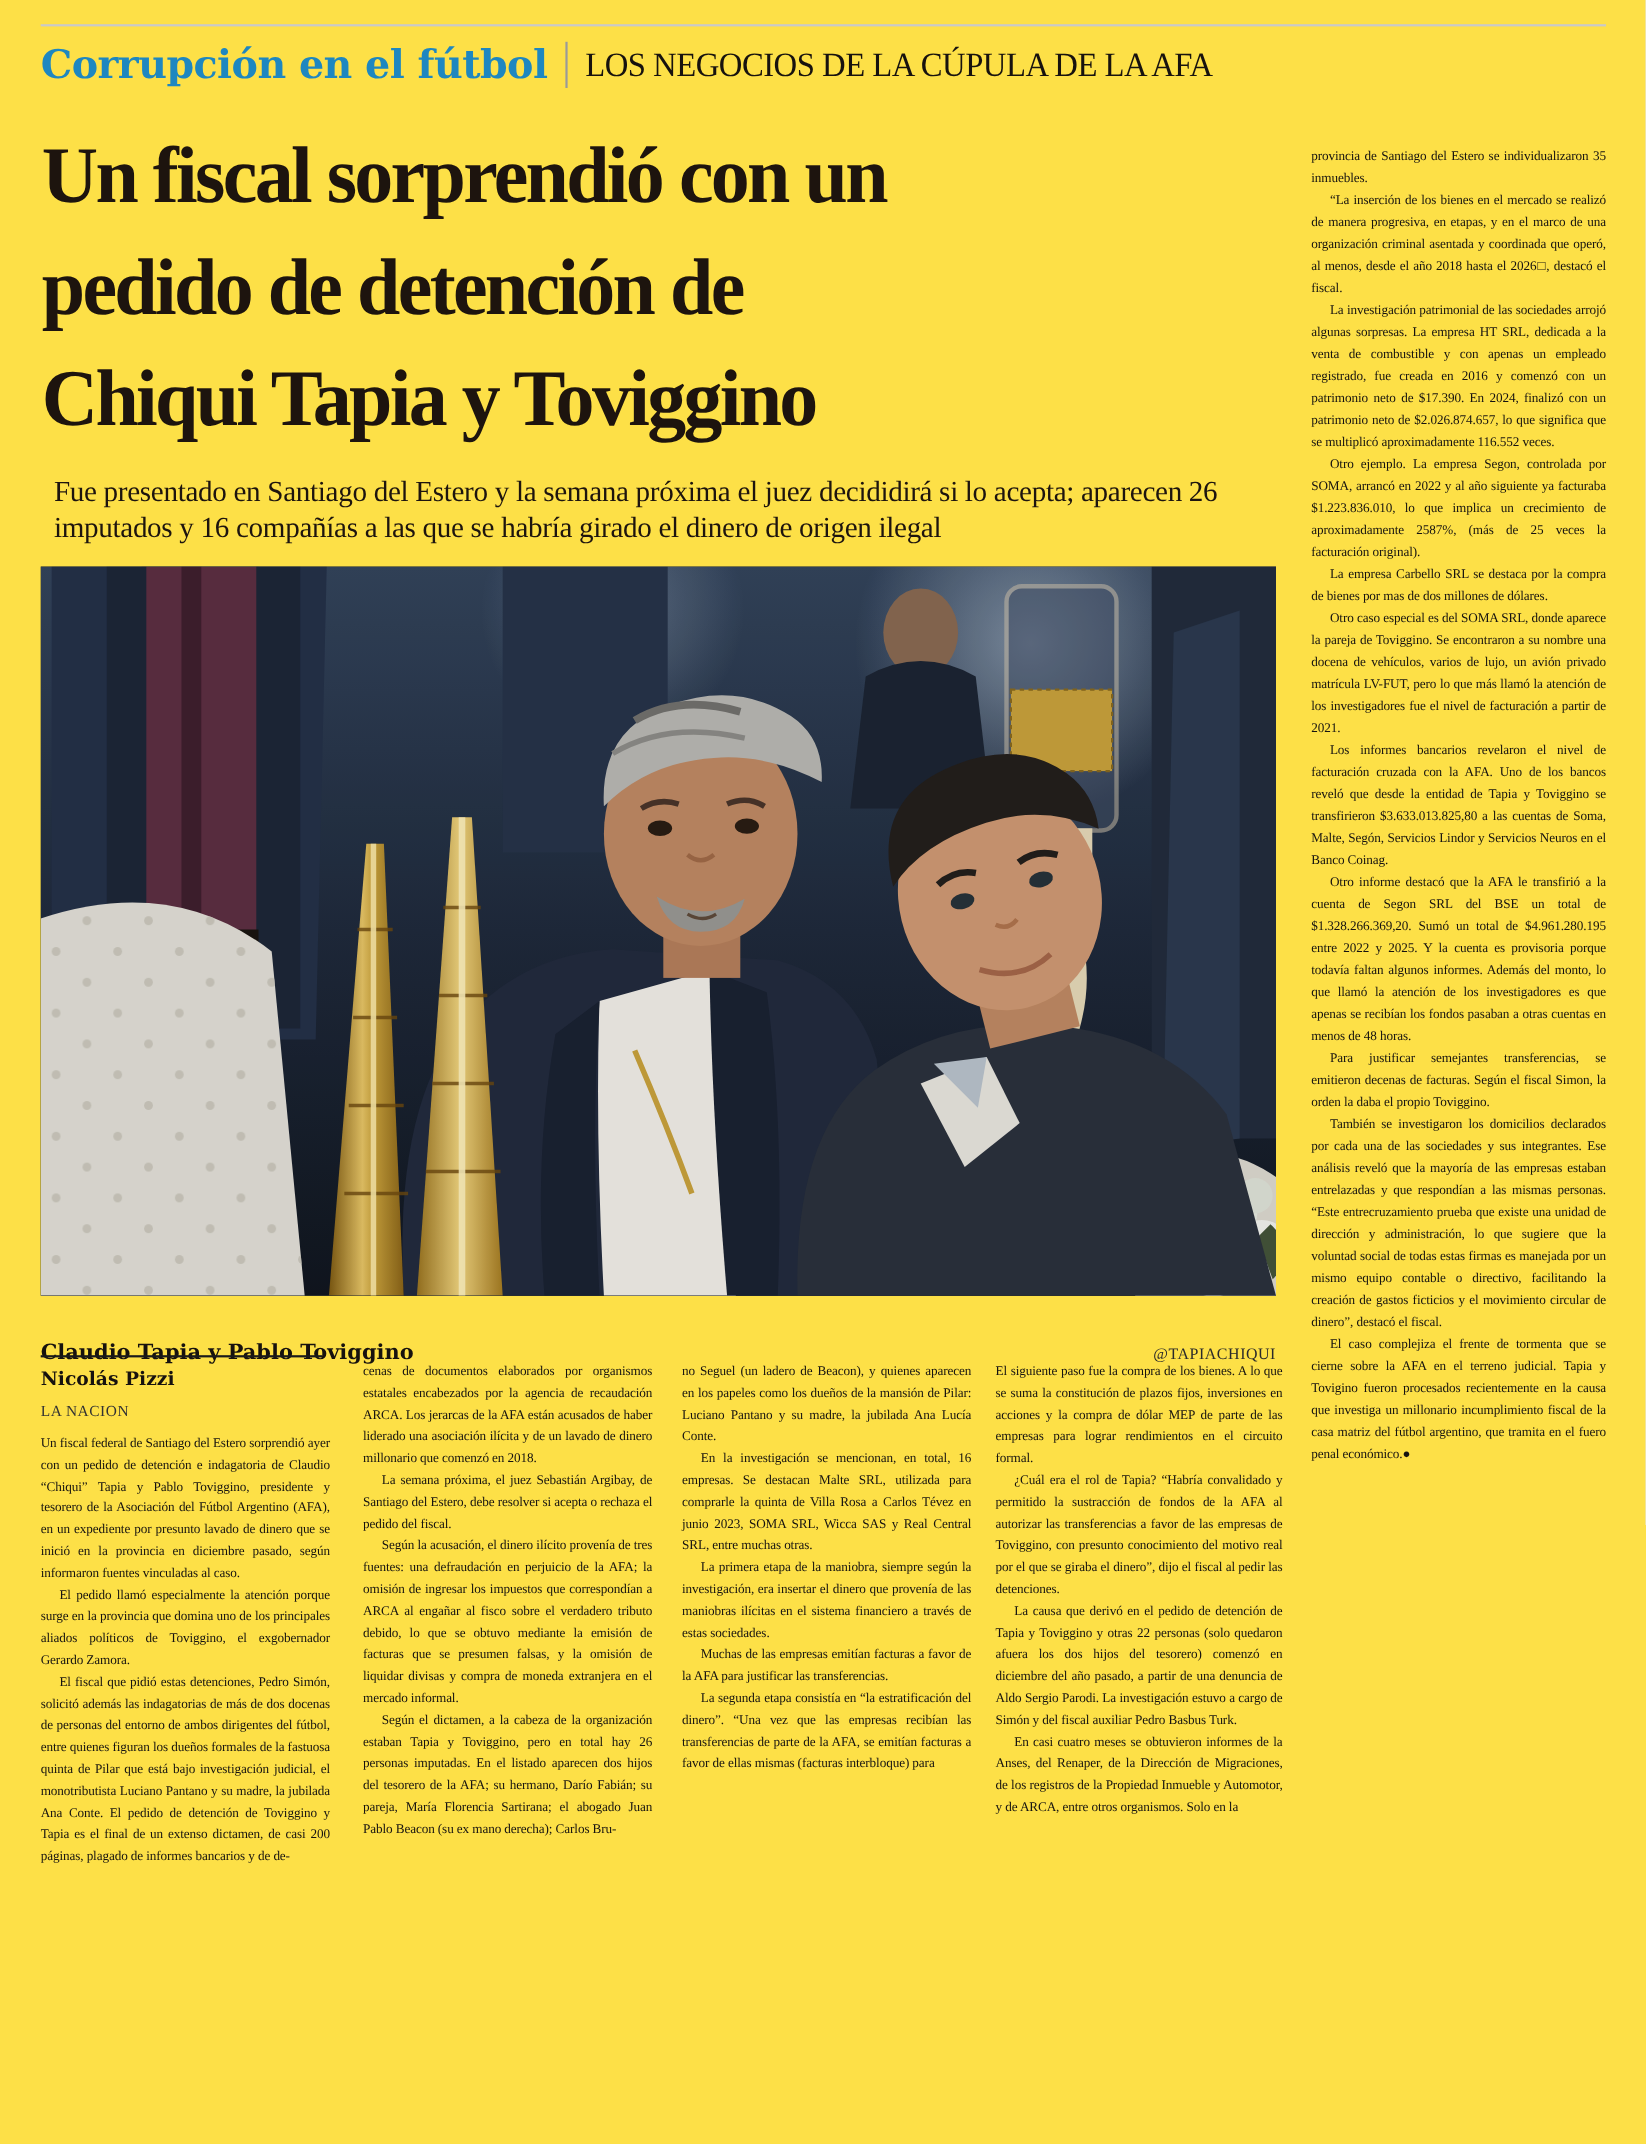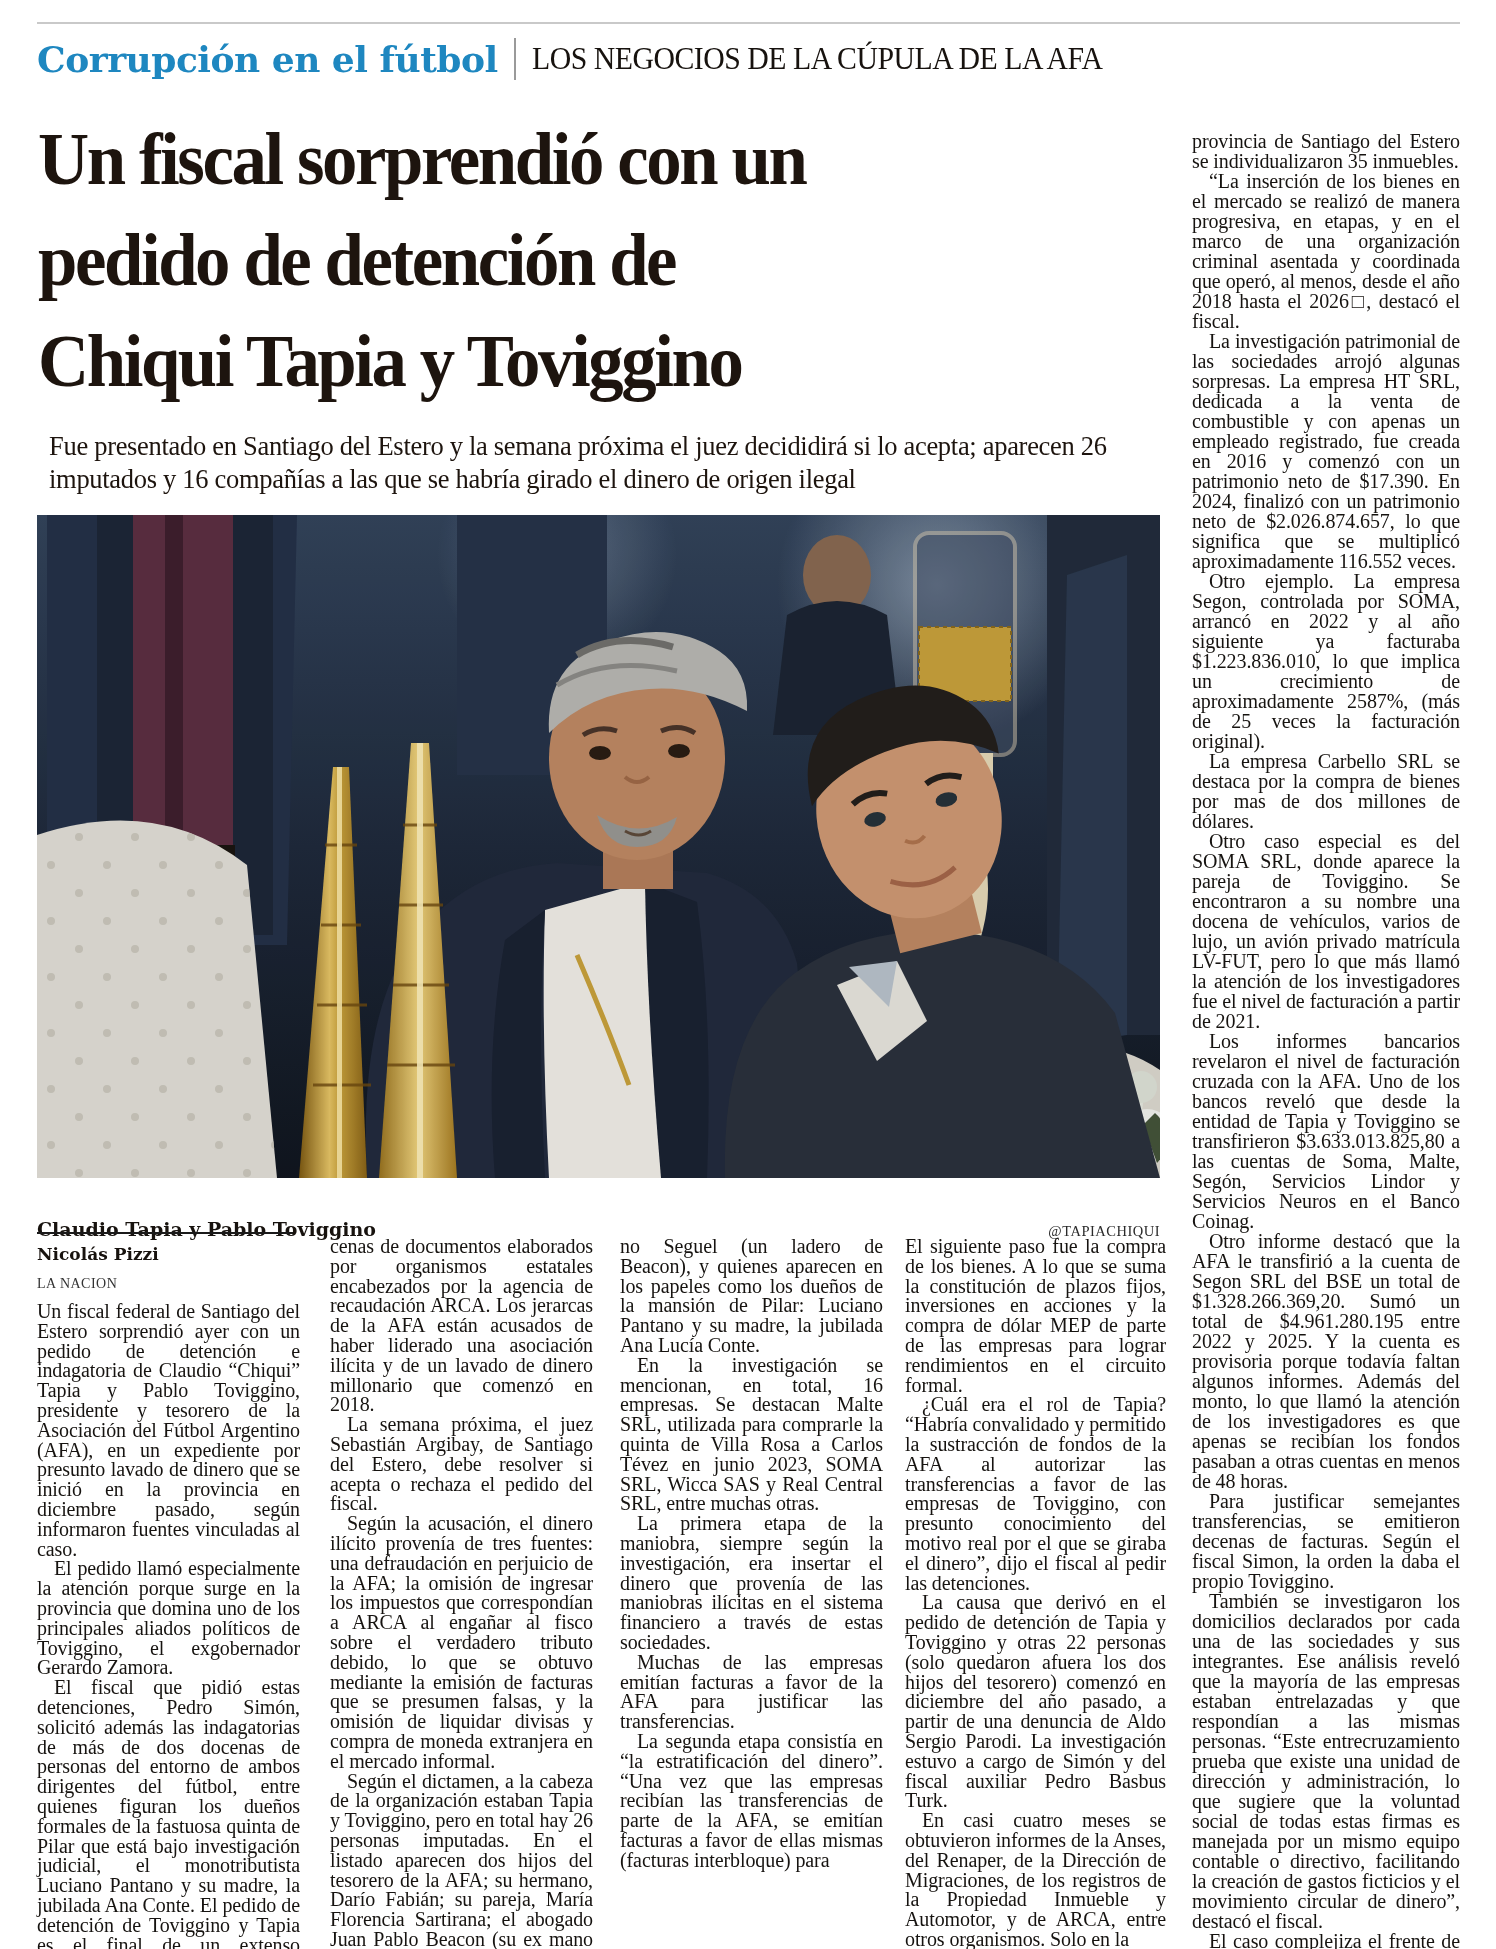--- a/index.html
+++ b/index.html
@@ -1,18 +1,18 @@
 <!DOCTYPE html>
 <html><head>
 <meta charset="utf-8">
 <style>
   html,body { margin:0; padding:0; background:#e8e8e8; }
   .page {
     position:relative; width:1496px; height:1949px; margin:0 auto;
-    background:#ffffff; overflow:hidden;
+    background:#fde047; overflow:hidden;
     font-family:"Liberation Serif", serif; color:#141414;
   }
   .top-rule { position:absolute; left:37px; top:22px; width:1423px; height:2px; background:#c9c9c9; }
 
   .kicker { position:absolute; left:37px; top:38px; display:flex; align-items:center; gap:16px; }
   .kicker-section {
     font-family:"DejaVu Serif", serif; font-weight:bold;
     font-size:36px; letter-spacing:-0.5px; color:#1e87c0; white-space:nowrap;
   }
   .kicker-divider { width:2px; height:42px; background:#9a9a9a; }
@@ -41,21 +41,21 @@
     display:flex; justify-content:space-between; align-items:baseline;margin-top:28px;
   }
   .photo-caption { font-family:"DejaVu Serif", serif; font-weight:bold; font-size:19px; color:#17120e; }
   .photo-credit { font-size:14.5px; letter-spacing:0.5px; color:#2a2a2a; }
 
   .byline-rule { position:absolute; left:37px; top:1232px; width:256px; height:2px; background:#1a1a1a; }
   .byline-author { position:absolute; left:37px; top:1244px; font-family:"DejaVu Serif", serif; font-weight:bold; font-size:17px; color:#17120e; }
   .byline-agency { position:absolute; left:37px; top:1276px; font-size:14px; letter-spacing:0.5px; color:#333; }
 
   .bodycol {
-    position:absolute; font-size:20px; line-height:19.8px;
+    position:absolute; font-size:12px; line-height:19.8px;
     text-align:justify; color:#161310; letter-spacing:-0.1px;
   }
   .bodycol p { margin:0; text-indent:17px; }
   .bodycol p:first-child { text-indent:0; }
   .col1 { left:37px;   top:1302px; width:263px; height:600px; }
   .col2 { left:330px;  top:1237px; width:263px; height:665px; }
   .col3 { left:620px;  top:1237px; width:263px; height:665px; }
   .col4 { left:905px;  top:1237px; width:261px; height:665px; }
   .col5 { left:1192px; top:131px;  width:268px; height:1775px; line-height:20px; }
 </style>

